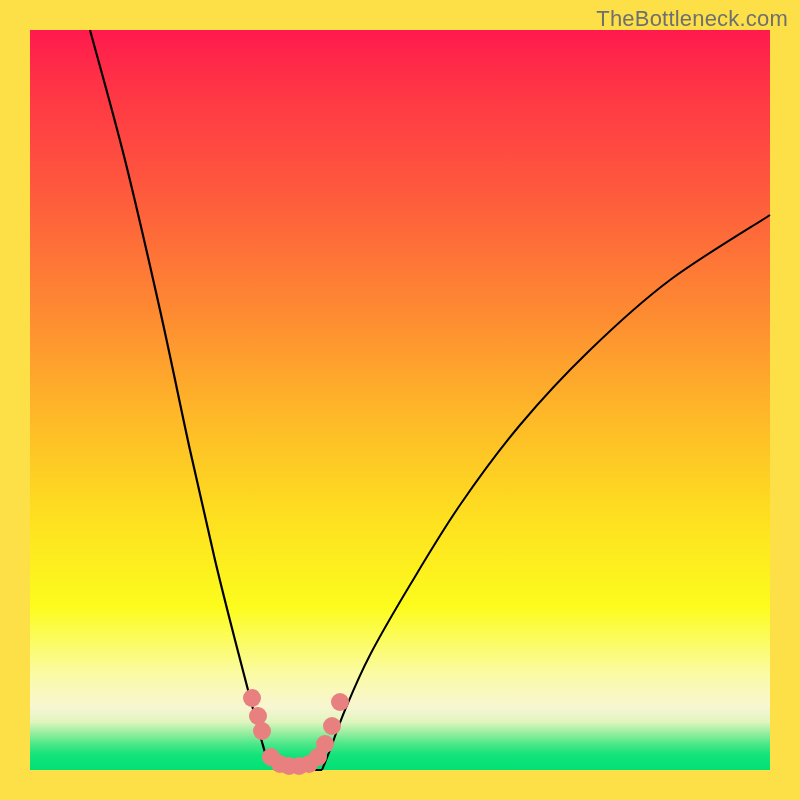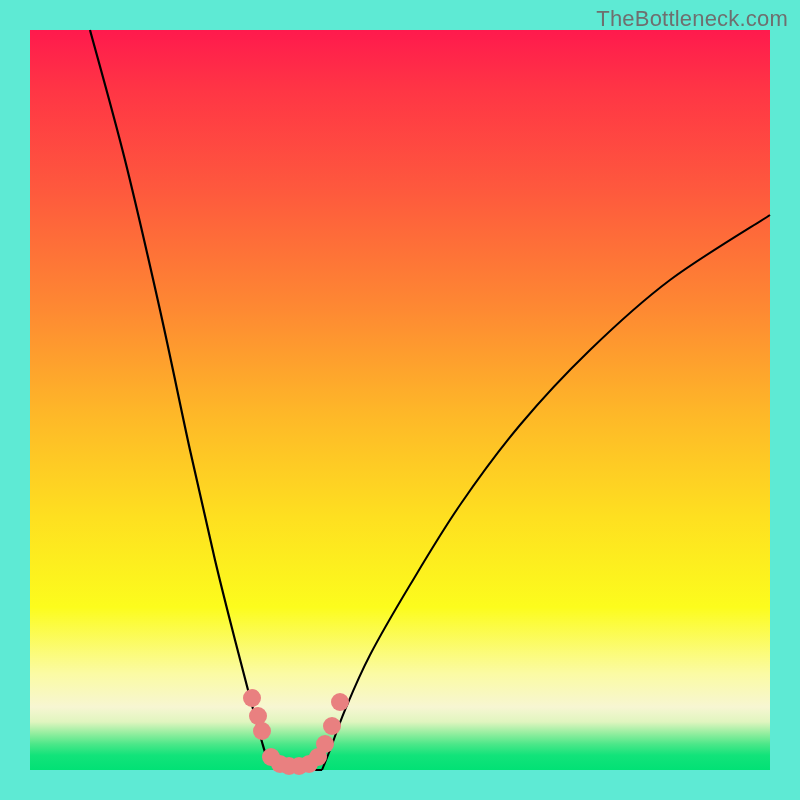--- a/index.html
+++ b/index.html
@@ -8,21 +8,21 @@
     width: 800px;
     height: 800px;
     background: #000;
     font-family: Arial, Helvetica, sans-serif;
     overflow: hidden;
   }
   .frame {
     position: absolute;
     top: 0; left: 0;
     width: 800px; height: 800px;
-    background: #5eead4;
+    background: #fde047;
   }
   .plot-area {
     position: absolute;
     left: 30px;
     top: 30px;
     width: 740px;
     height: 740px;
     
     background: linear-gradient(
       to bottom,

